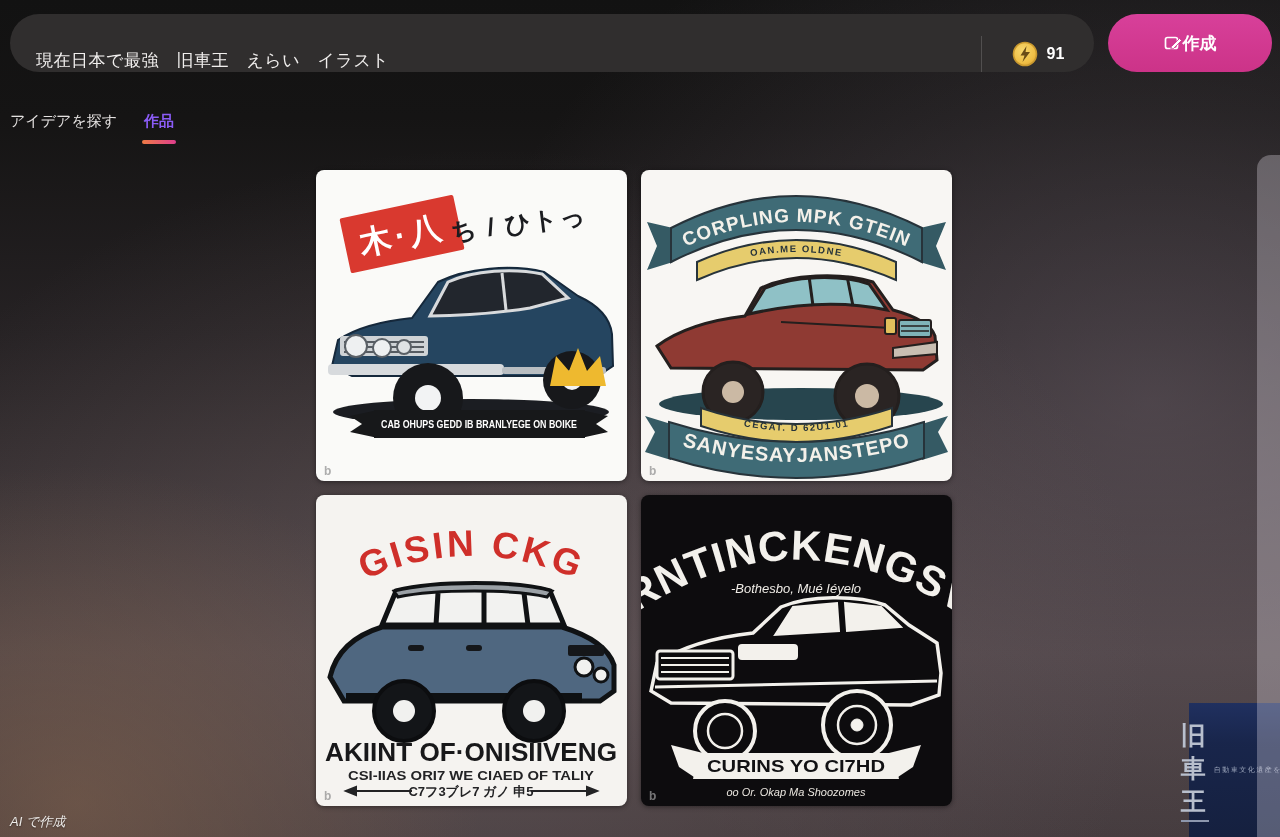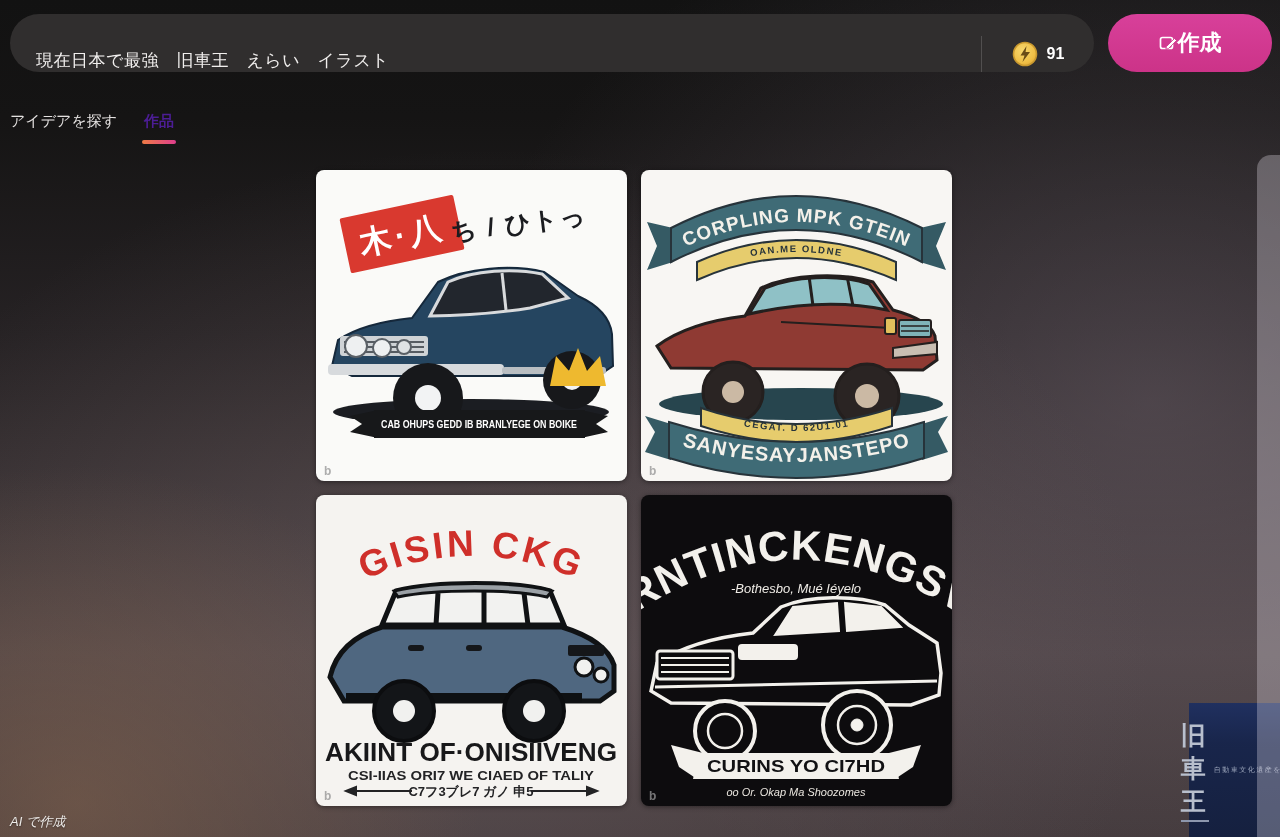--- a/index.html
+++ b/index.html
@@ -16,27 +16,27 @@
   
   .prompt-bar{position:absolute;left:10px;top:14px;width:1084px;height:58px;
     background:#302e2e;border-radius:29px;display:flex;align-items:flex-end;cursor:text;}
   .prompt-text{flex:1;padding-left:26px;font-size:17px;color:#f1efee;letter-spacing:.5px;
     white-space:nowrap;overflow:hidden;}
   .credits{width:112px;height:36px;border-left:1px solid rgba(255,255,255,.16);
     display:flex;align-items:center;justify-content:center;gap:9px;cursor:pointer;font-weight:bold;}
   .credits .count{font-size:16px;color:#fff;}
   .create-btn{position:absolute;left:1108px;top:14px;width:164px;height:58px;border:none;
     border-radius:29px;background:linear-gradient(180deg,#d8409a,#cc3388);display:flex;
-    align-items:center;justify-content:center;color:#fff;font-size:22px;
+    align-items:center;justify-content:center;color:#fff;font-size:17px;
     font-weight:bold;cursor:pointer;font-family:inherit;}
   
   .tabs{position:absolute;left:10px;top:112px;display:flex;gap:25px;align-items:flex-start;}
   .tab{display:flex;flex-direction:column;align-items:center;cursor:pointer;font-size:15px;}
   .tab.inactive{color:#e4e1e0;}
-  .tab.active{color:#4c1d95;font-weight:bold;}
+  .tab.active{color:#8b5cf6;font-weight:bold;}
   .tab-underline{margin-top:9px;height:4px;width:34px;border-radius:2px;
     background:linear-gradient(90deg,#ef7b45,#de3d8c);}
   
   .gallery{position:absolute;left:316px;top:170px;display:grid;
     grid-template-columns:311px 311px;grid-template-rows:311px 311px;gap:14px;}
   .card{position:relative;width:311px;height:311px;border-radius:8px;overflow:hidden;
     cursor:pointer;box-shadow:0 1px 5px rgba(0,0,0,.45);}
   .card.light1{background:#fafaf8;} .card.light2{background:#f8f6f3;}
   .card.light3{background:#f5f3f0;} .card.dark{background:#0d0c0e;}
   .card svg{display:block;width:311px;height:311px;}

